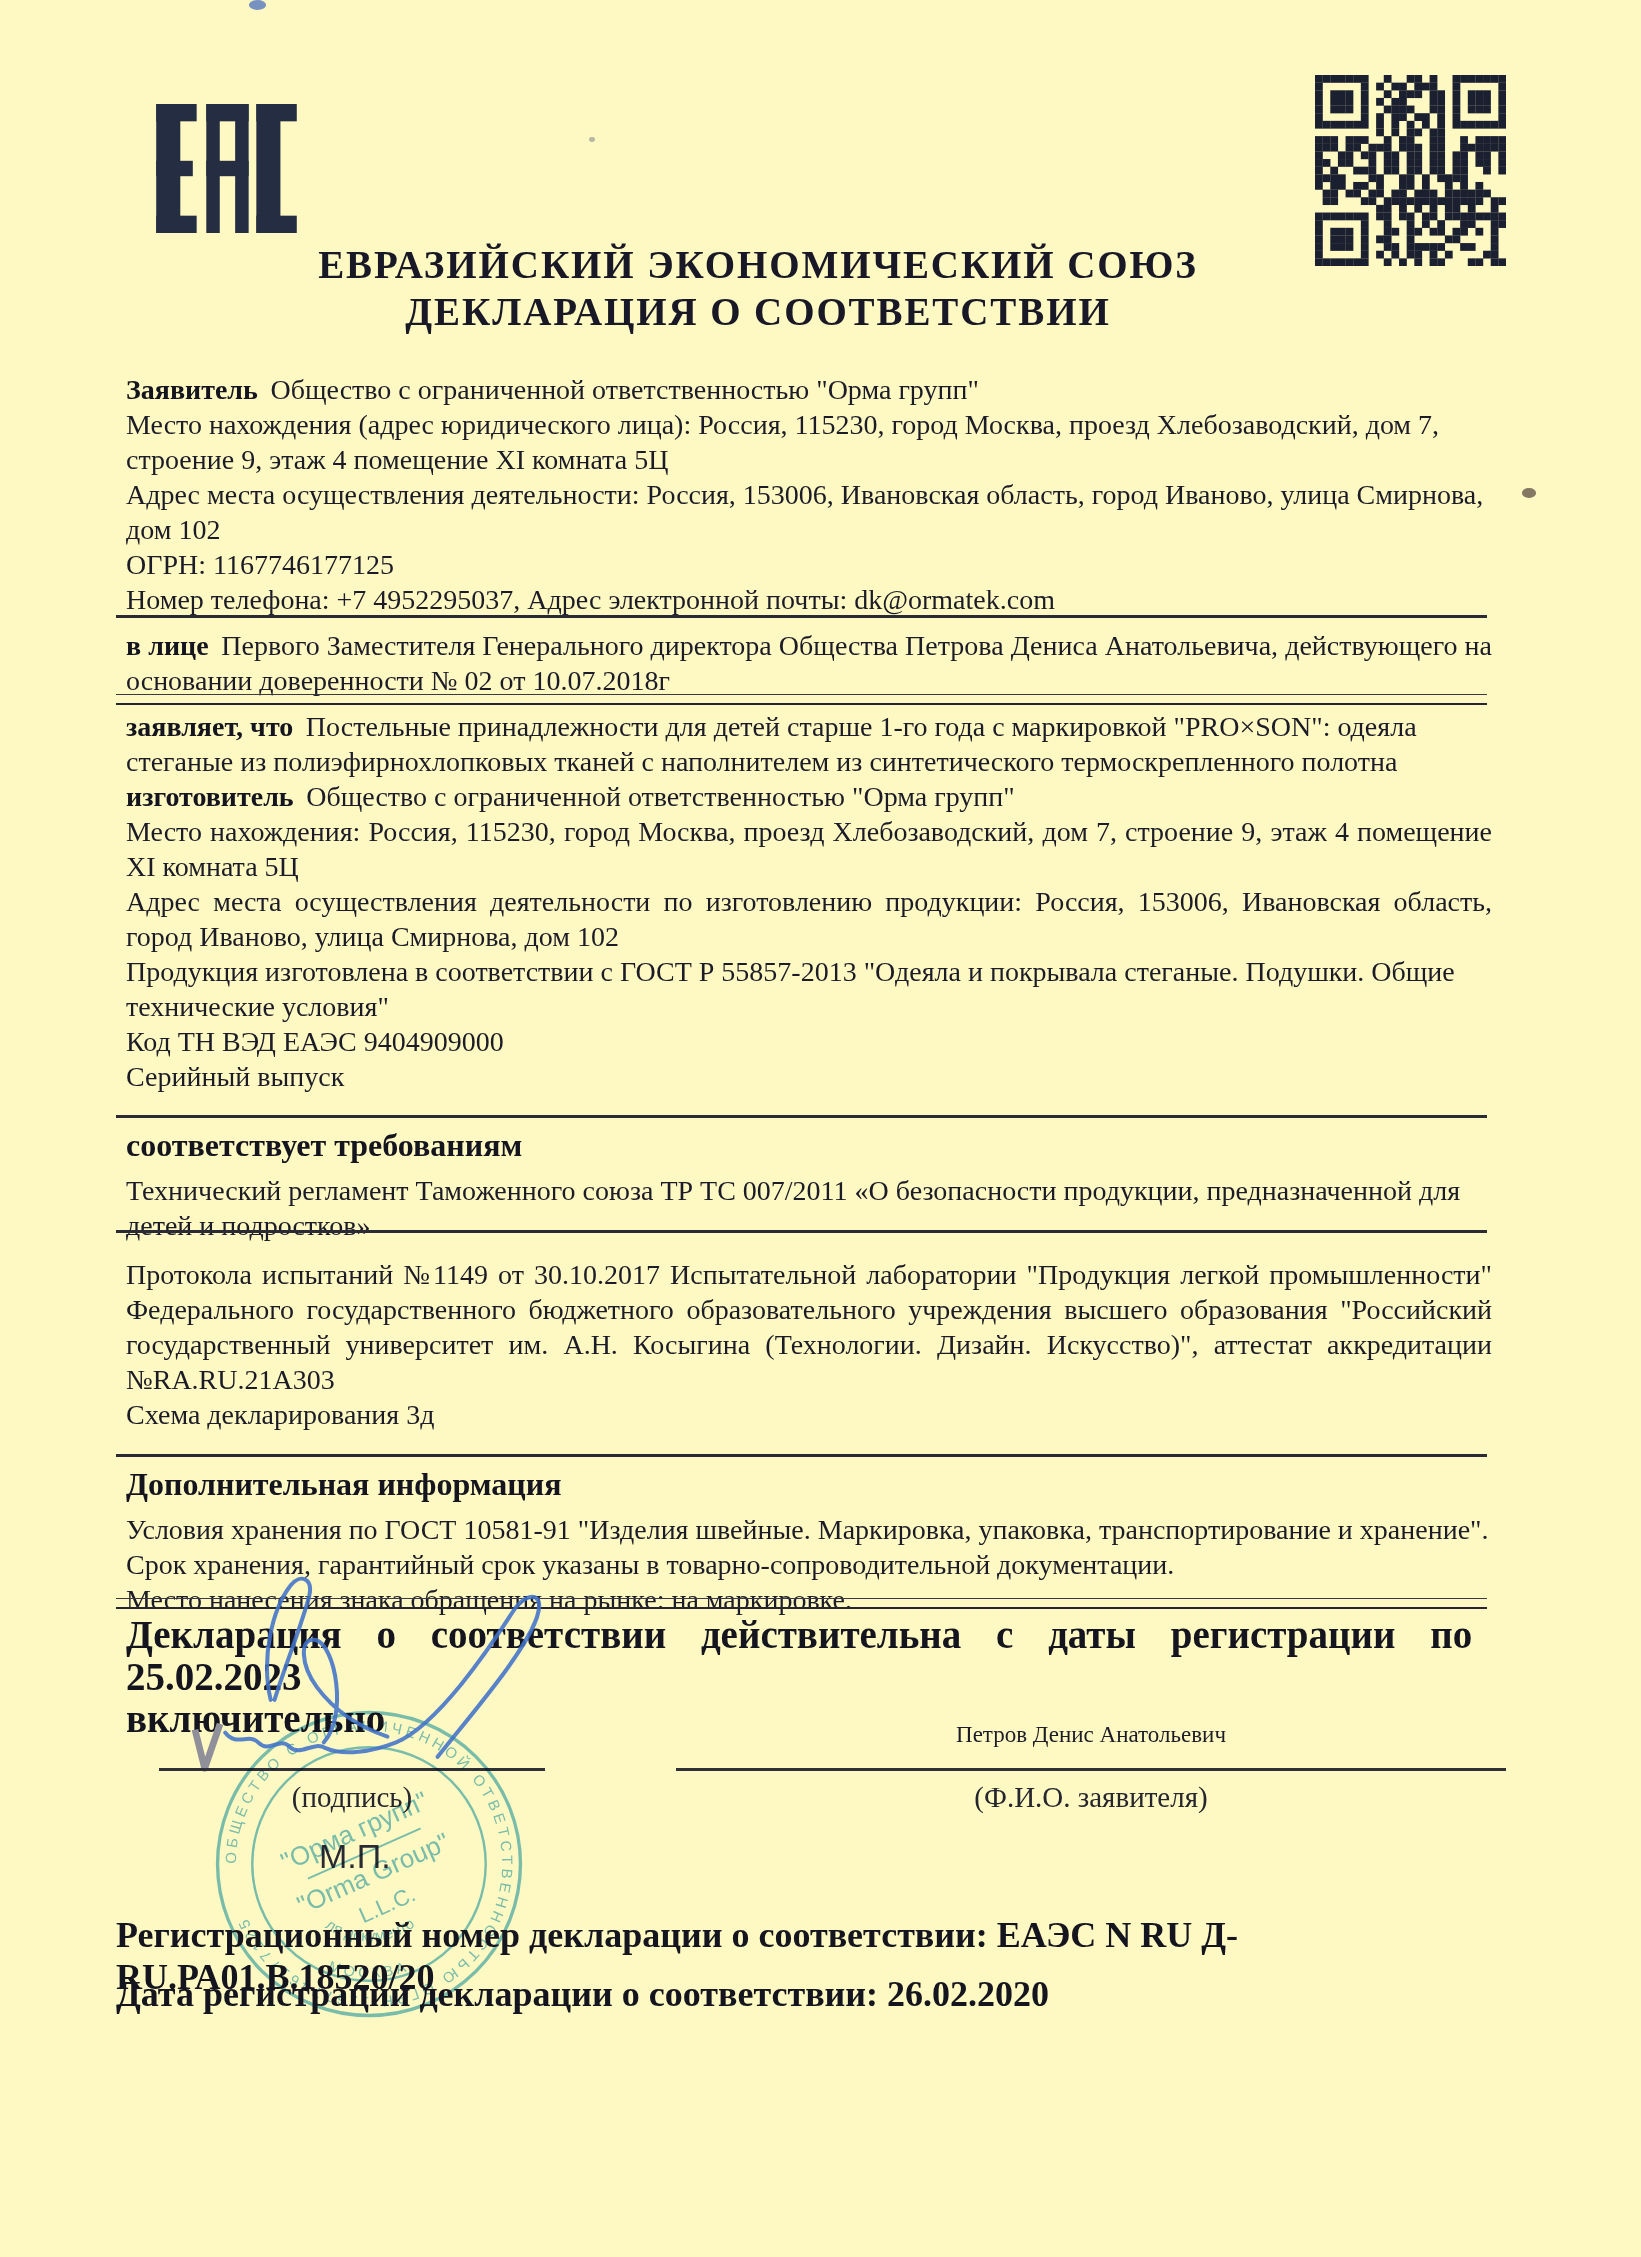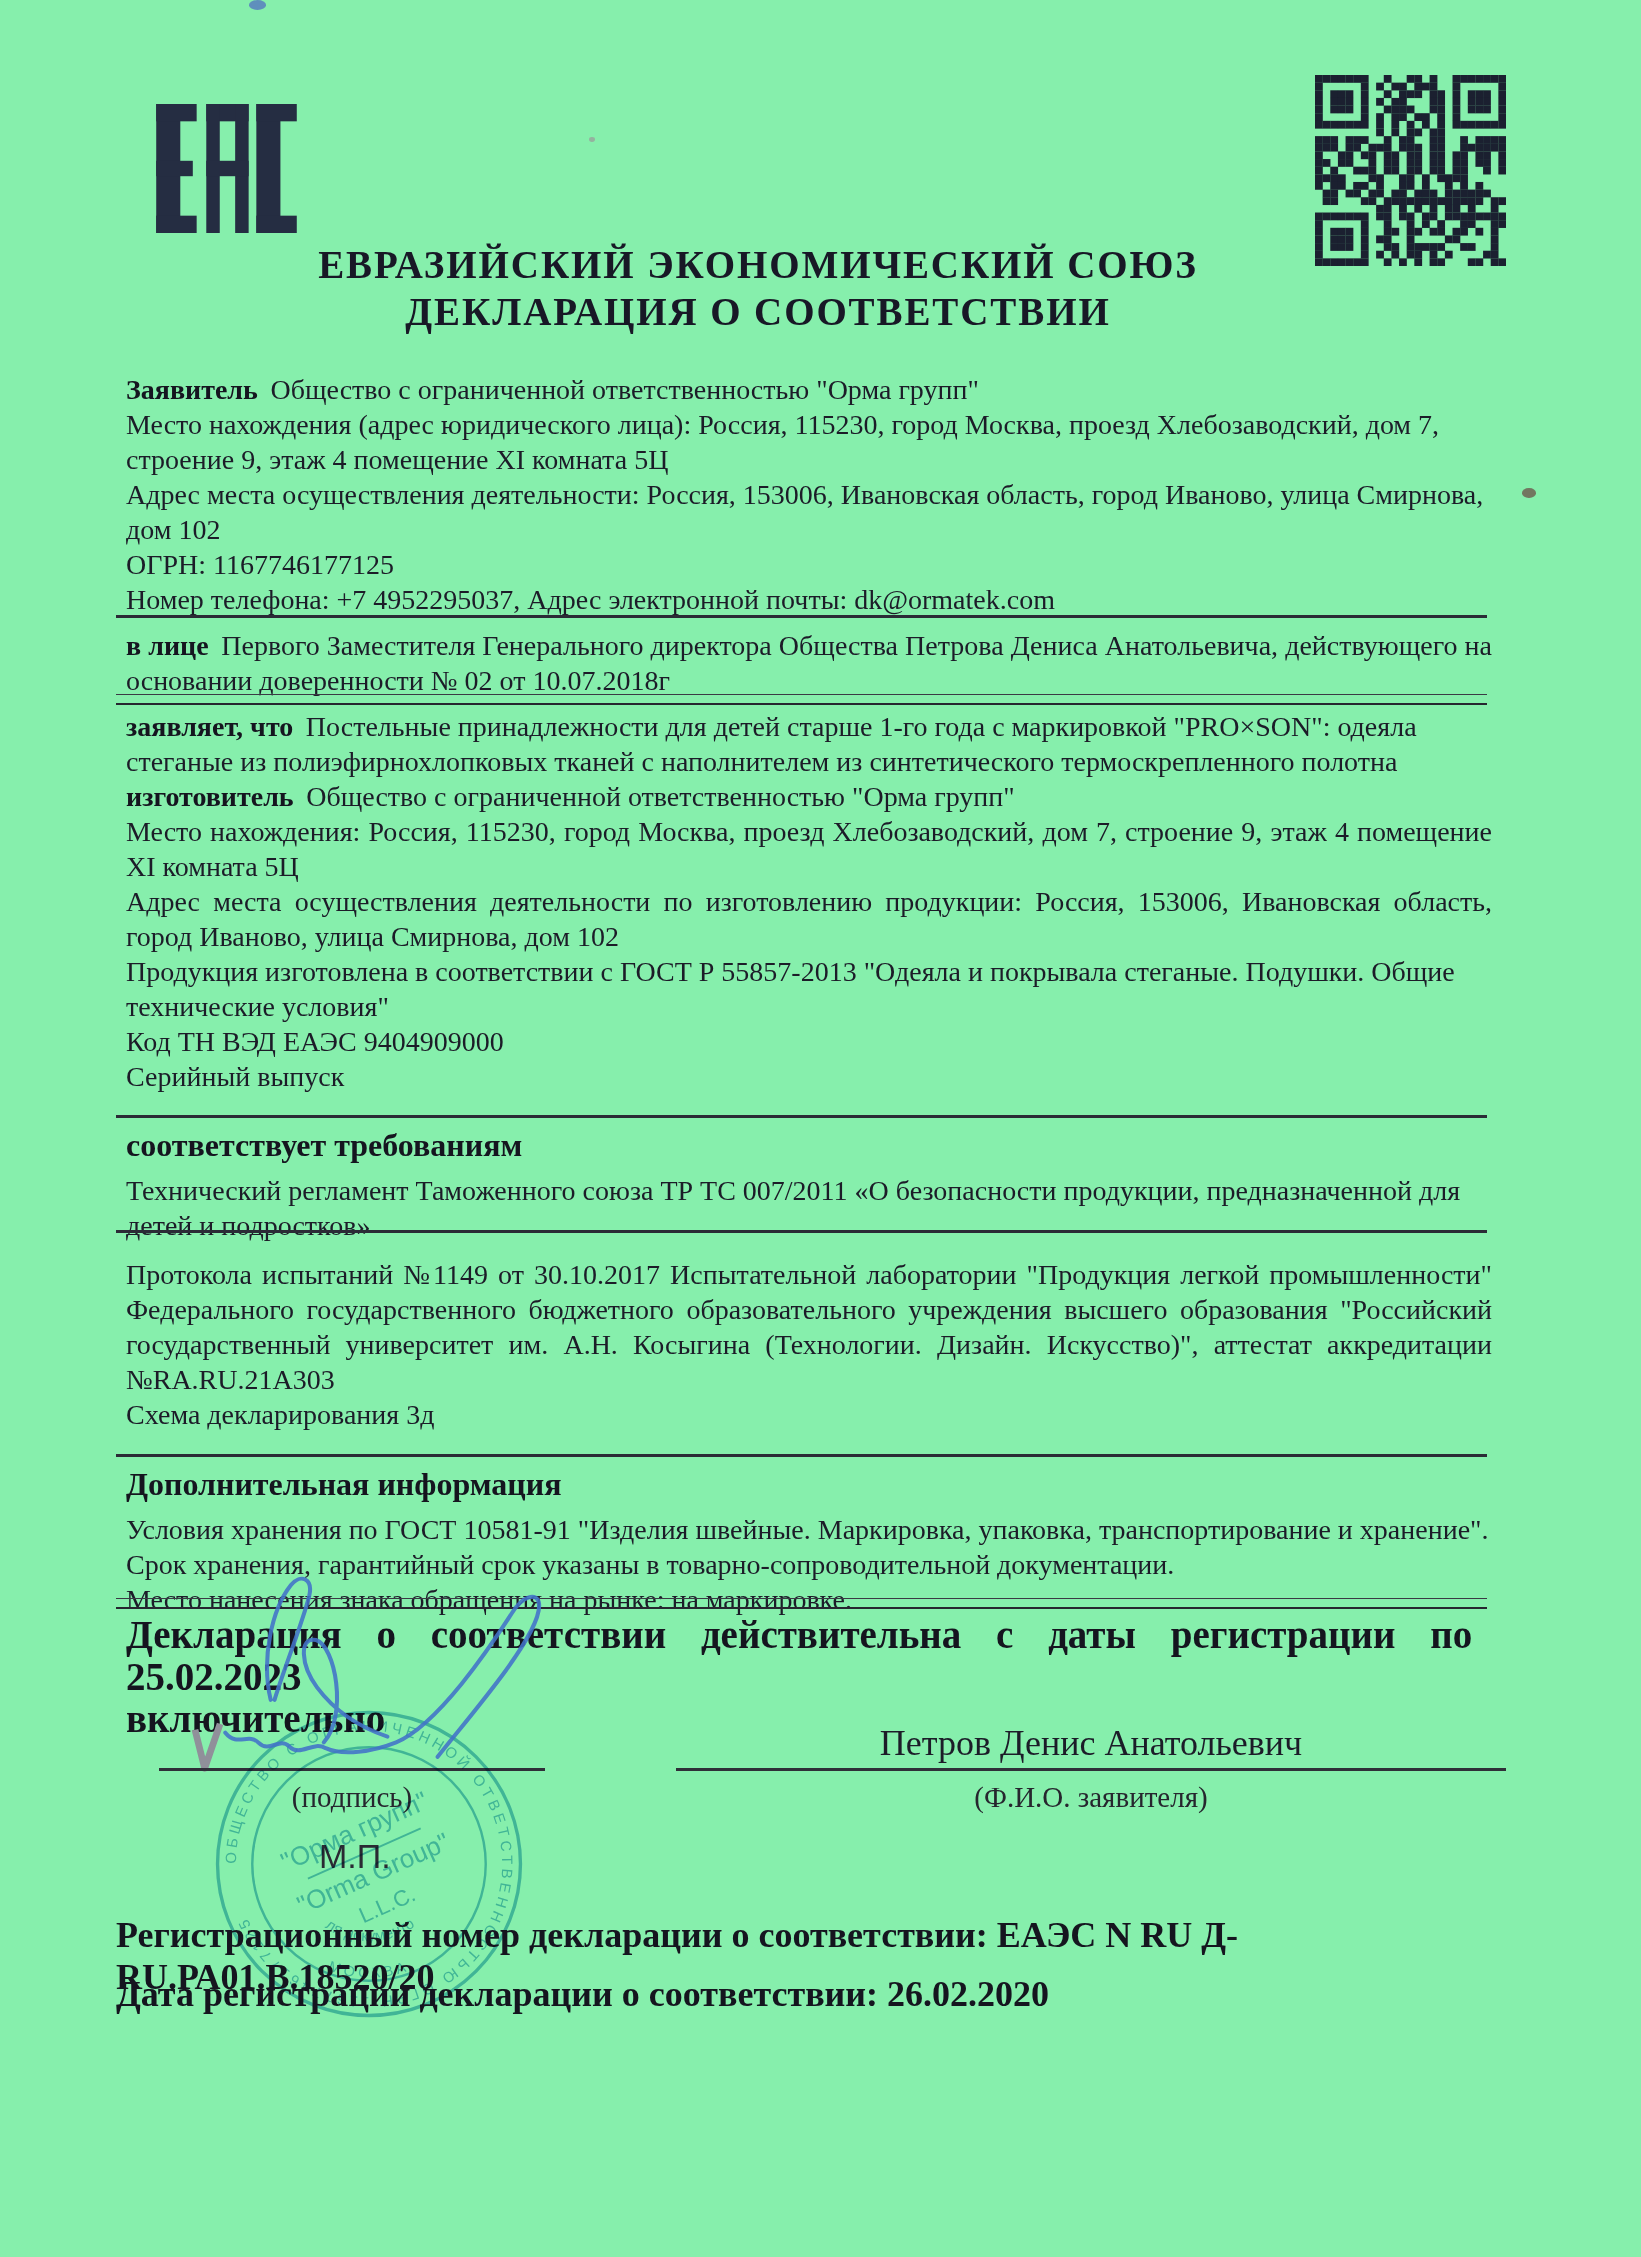--- a/index.html
+++ b/index.html
@@ -1,18 +1,18 @@
 <!DOCTYPE html>
 <html><head>
 <meta charset="utf-8">
 <style>
   html,body{margin:0;padding:0;background:#e8e8e8;}
   .page{
     position:relative;width:1641px;height:2257px;margin:0 auto;
-    background:#86efac;overflow:hidden;
+    background:#fef9c3;overflow:hidden;
     font-family:"Liberation Serif","DejaVu Serif",serif;
     color:#1c1c28;
   }
   
   .eac-logo{position:absolute;left:156px;top:104px;width:141px;height:129px;}
   .qr{position:absolute;left:1315px;top:75px;width:191px;height:191px;}
   .title{
     position:absolute;left:116px;top:241px;width:1284px;
     text-align:center;font-weight:bold;font-size:39px;line-height:47px;
     letter-spacing:1.9px;color:#181826;
@@ -27,21 +27,21 @@
   .rule.dbl{height:7.7px;background:transparent;border-top:1.9px solid #3a3a44;border-bottom:2.9px solid #26262f;} .gap10{height:9.7px;} .gap14{height:13.5px;}
   
   .validity{position:absolute;left:126px;top:1614px;width:1363px;
     font-weight:bold;font-size:39px;line-height:42px;color:#15151f;}
   .validity .l1{word-spacing:25px;}
   
   .sigline{position:absolute;height:2.9px;background:#2f2f38;}
   .cap{position:absolute;font-family:Liberation Serif, serif;
     font-size:29px;color:#26262e;text-align:center;}
   .fio{position:absolute;left:676px;top:1722px;width:830px;text-align:center;
-    font-size:36px;color:#1c1c28;}
+    font-size:23px;color:#1c1c28;}
   .mp{position:absolute;left:319px;top:1837px;font-family:"Liberation Sans",sans-serif;
     font-size:34px;color:#2a2a33;}
   .sig-svg{position:absolute;left:179px;top:1553px;width:415px;height:232px;}
   .vmark{position:absolute;left:189px;top:1722px;width:39px;height:54px;}
   .stamp{position:absolute;left:205px;top:1700px;width:328px;height:328px;
     mix-blend-mode:multiply;}
   
   .regline{position:absolute;left:116px;width:1410px;font-weight:bold;
     font-size:36px;color:#15151f;}
   

